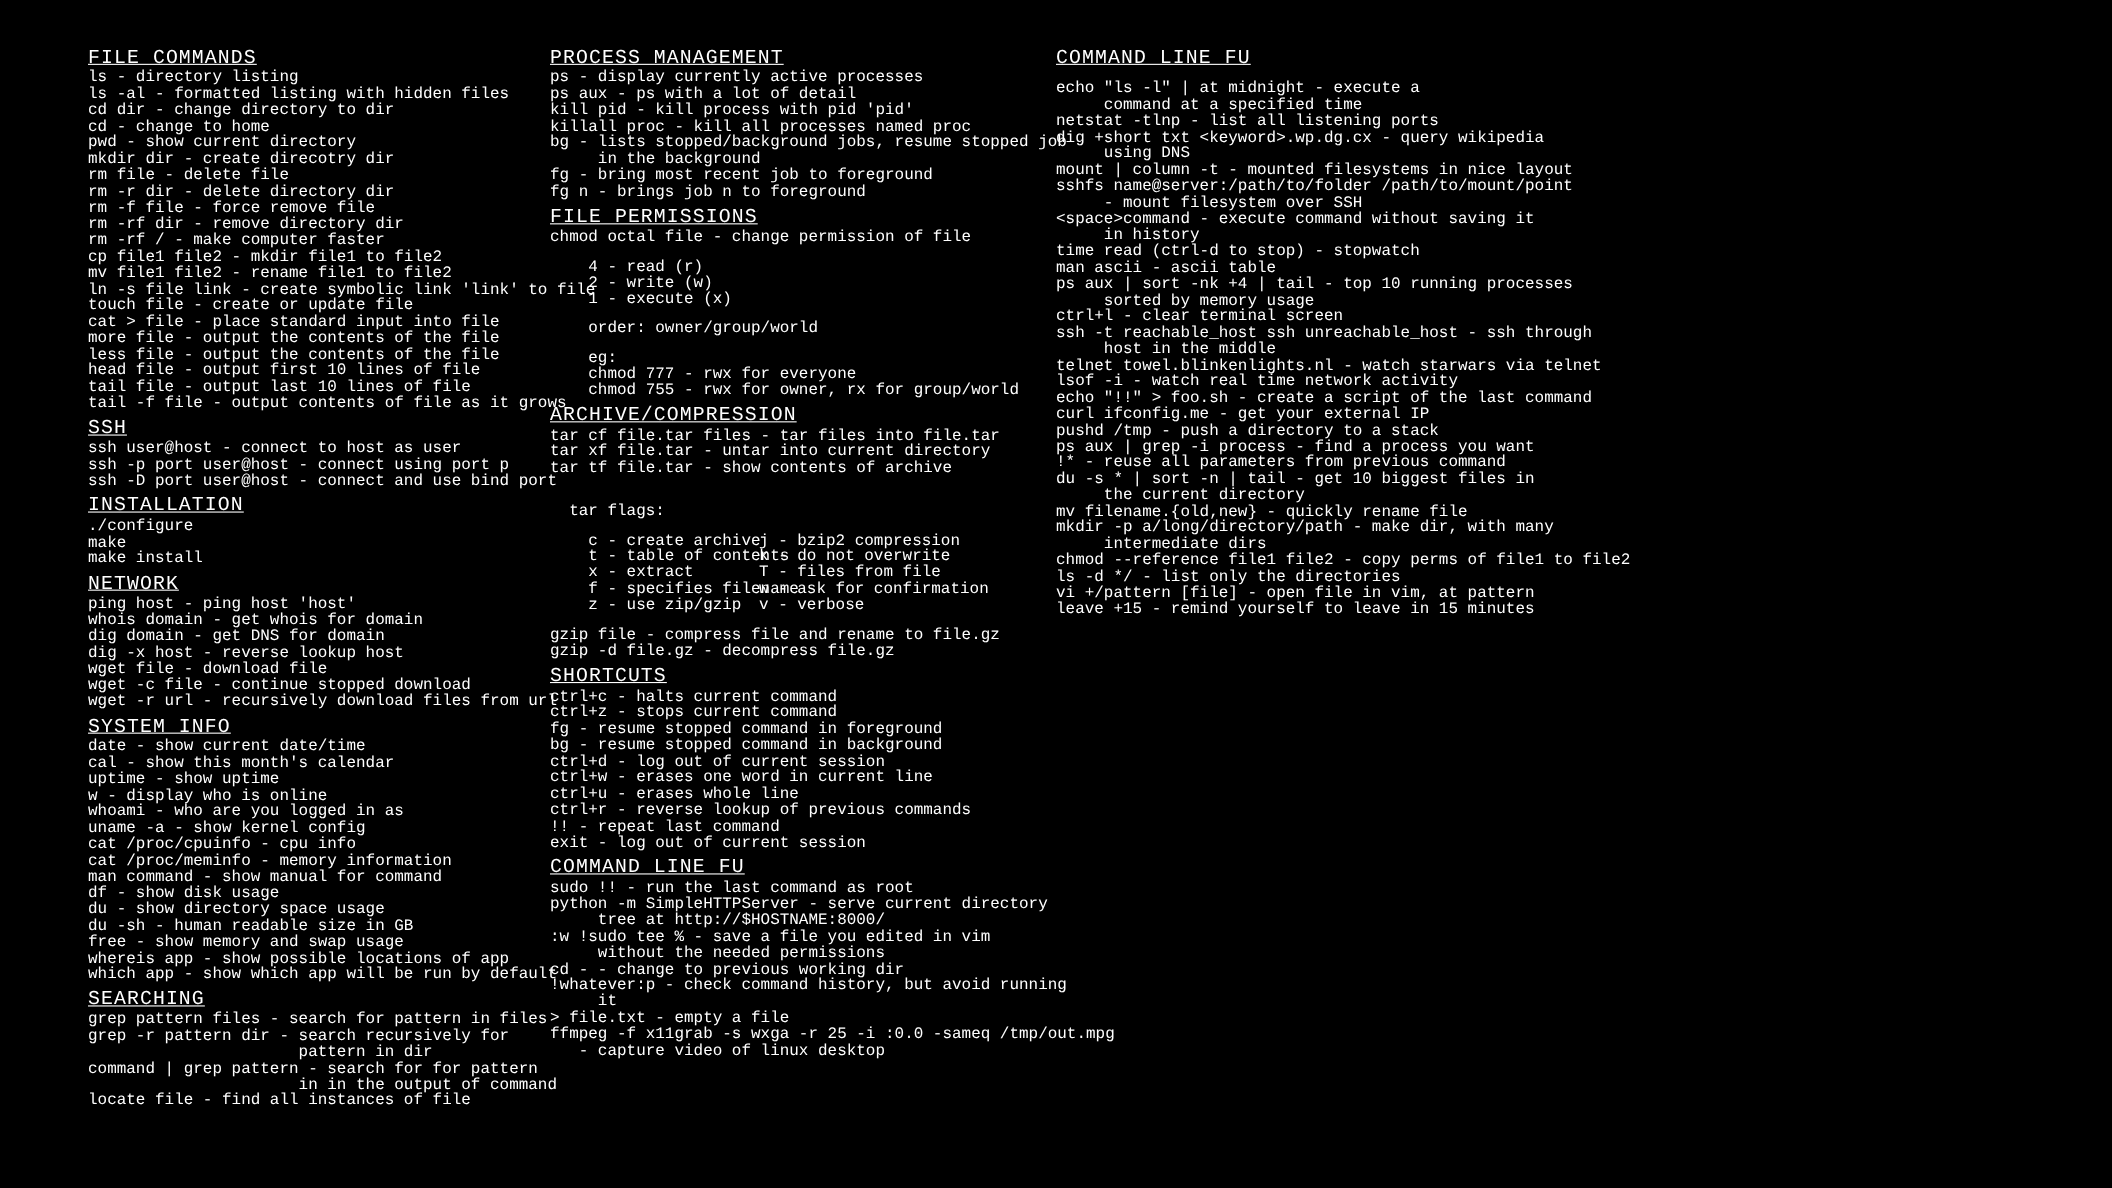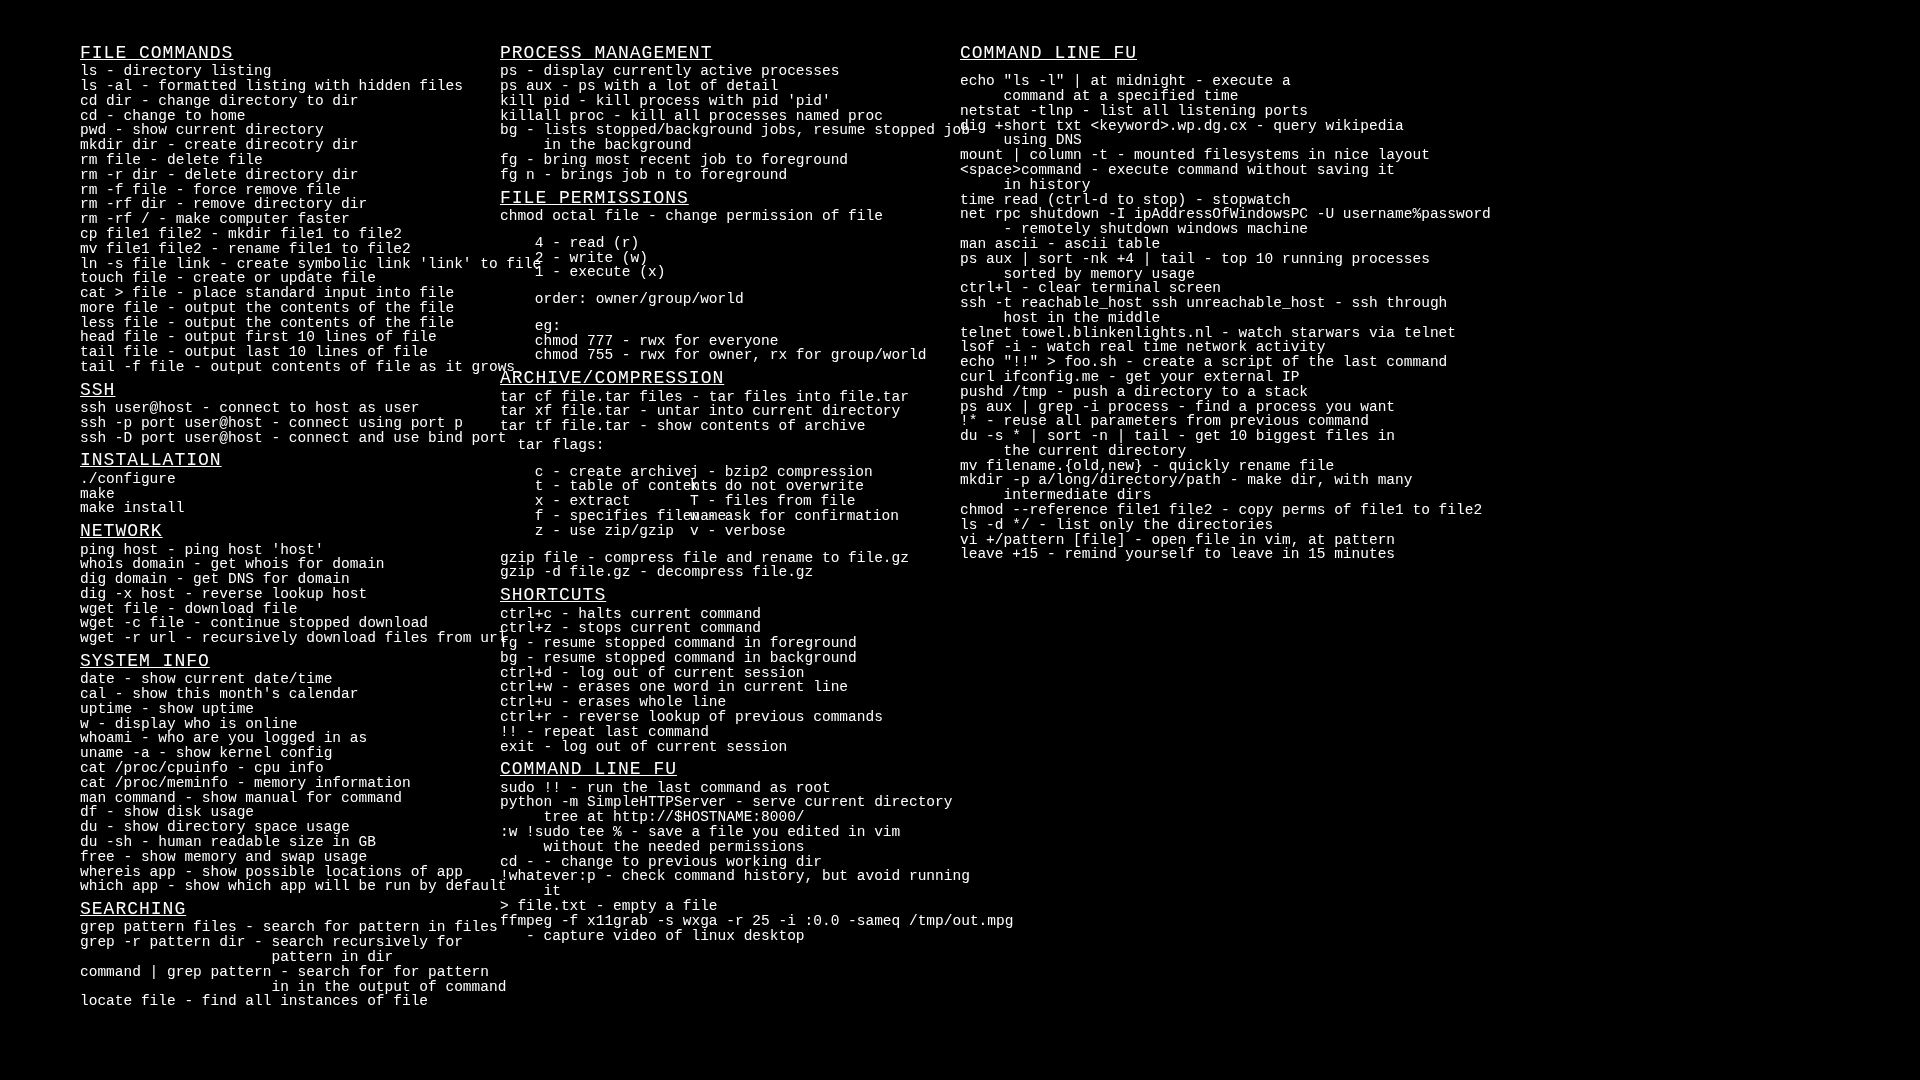--- a/index.html
+++ b/index.html
@@ -152,21 +152,21 @@
       <div class="block" style="margin-top:12px">    eg:
     chmod 777 - rwx for everyone
     chmod 755 - rwx for owner, rx for group/world</div>
     </div>
 
     <div class="sec">
       <h2>ARCHIVE/COMPRESSION</h2>
       <div class="line">tar cf file.tar files - tar files into file.tar</div>
       <div class="line">tar xf file.tar - untar into current directory</div>
       <div class="line">tar tf file.tar - show contents of archive</div>
-      <div class="line" style="margin-top:4px">  tar flags:</div>
+      <div class="line" style="margin-top:24px">  tar flags:</div>
       <div class="flags-row" style="margin-top:12px">
         <div class="flags-col flags-colA">    c - create archive
     t - table of contents
     x - extract
     f - specifies filename
     z - use zip/gzip</div>
         <div class="flags-col">j - bzip2 compression
 k - do not overwrite
 T - files from file
 w - ask for confirmation
@@ -210,25 +210,25 @@
   <div class="col col3">
     <div class="sec">
       <h2>COMMAND LINE FU</h2>
       <div style="height:10px"></div>
       <div class="block">echo "ls -l" | at midnight - execute a
      command at a specified time</div>
       <div class="line">netstat -tlnp - list all listening ports</div>
       <div class="block">dig +short txt &lt;keyword&gt;.wp.dg.cx - query wikipedia
      using DNS</div>
       <div class="line">mount | column -t - mounted filesystems in nice layout</div>
+      <div class="block">sshfs name@server:/path/to/folder /path/to/mount/point
+     - mount filesystem over SSH</div>
       <div class="block">&lt;space&gt;command - execute command without saving it
      in history</div>
       <div class="line">time read (ctrl-d to stop) - stopwatch</div>
-      <div class="block">net rpc shutdown -I ipAddressOfWindowsPC -U username%password
-     - remotely shutdown windows machine</div>
       <div class="line">man ascii - ascii table</div>
       <div class="block">ps aux | sort -nk +4 | tail - top 10 running processes
      sorted by memory usage</div>
       <div class="line">ctrl+l - clear terminal screen</div>
       <div class="block">ssh -t reachable_host ssh unreachable_host - ssh through
      host in the middle</div>
       <div class="line">telnet towel.blinkenlights.nl - watch starwars via telnet</div>
       <div class="line">lsof -i - watch real time network activity</div>
       <div class="line">echo "!!" &gt; foo.sh - create a script of the last command</div>
       <div class="line">curl ifconfig.me - get your external IP</div>

